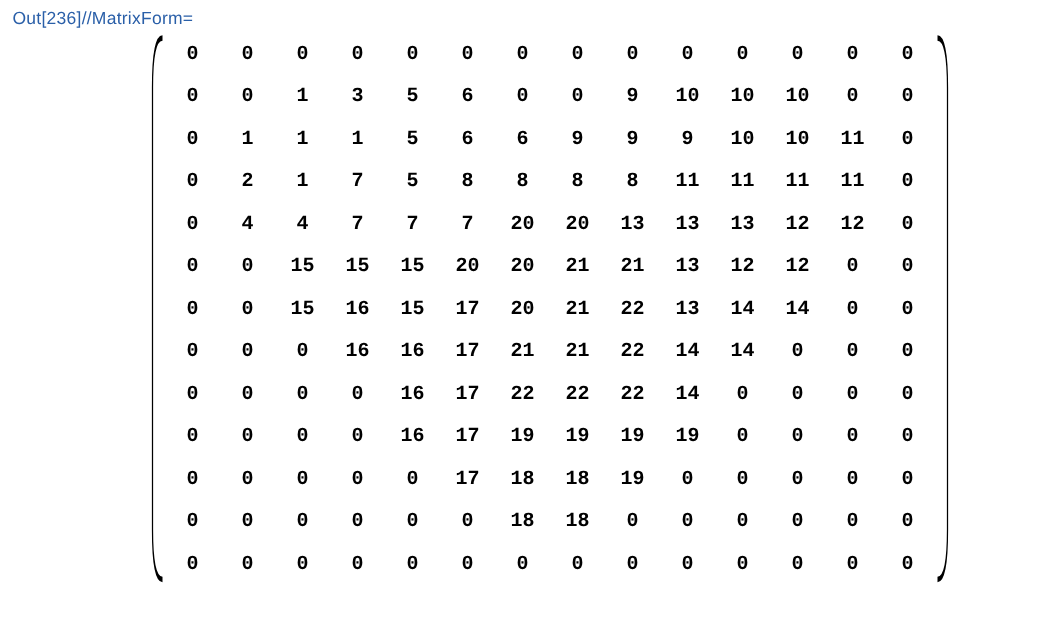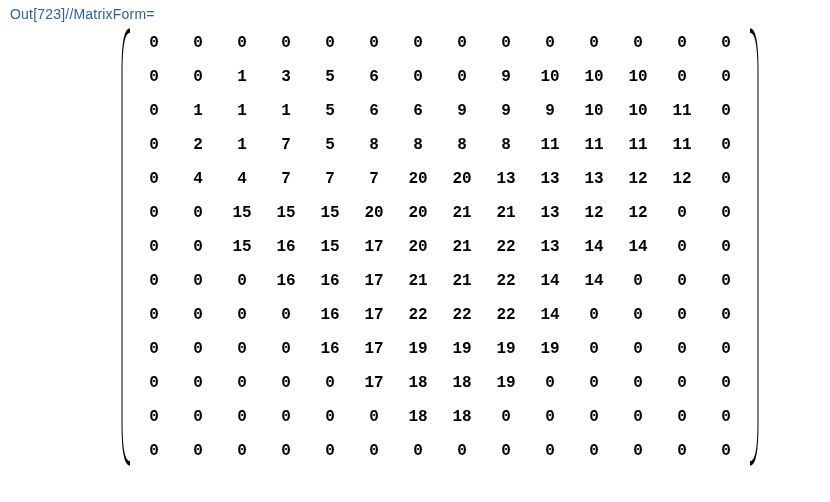--- a/index.html
+++ b/index.html
@@ -59,21 +59,21 @@
     height: 34px;
     width: 44px;
     vertical-align: middle;
     color: #000;
   }
 </style>
 </head>
 <body>
 
 <div class="container">
-  <div class="label">Out[723]//MatrixForm=</div>
+  <div class="label">Out[236]//MatrixForm=</div>
 
   <div class="matrix-wrap">
     <div class="paren">
       <svg viewBox="0 0 12 100" preserveAspectRatio="none">
         <path d="M10 1 Q2 1 2 10 L2 90 Q2 99 10 99" stroke="#000" stroke-width="1" fill="none"></path>
       </svg>
     </div>
 
     <table class="matrix">
       <tbody id="matrix-body">

